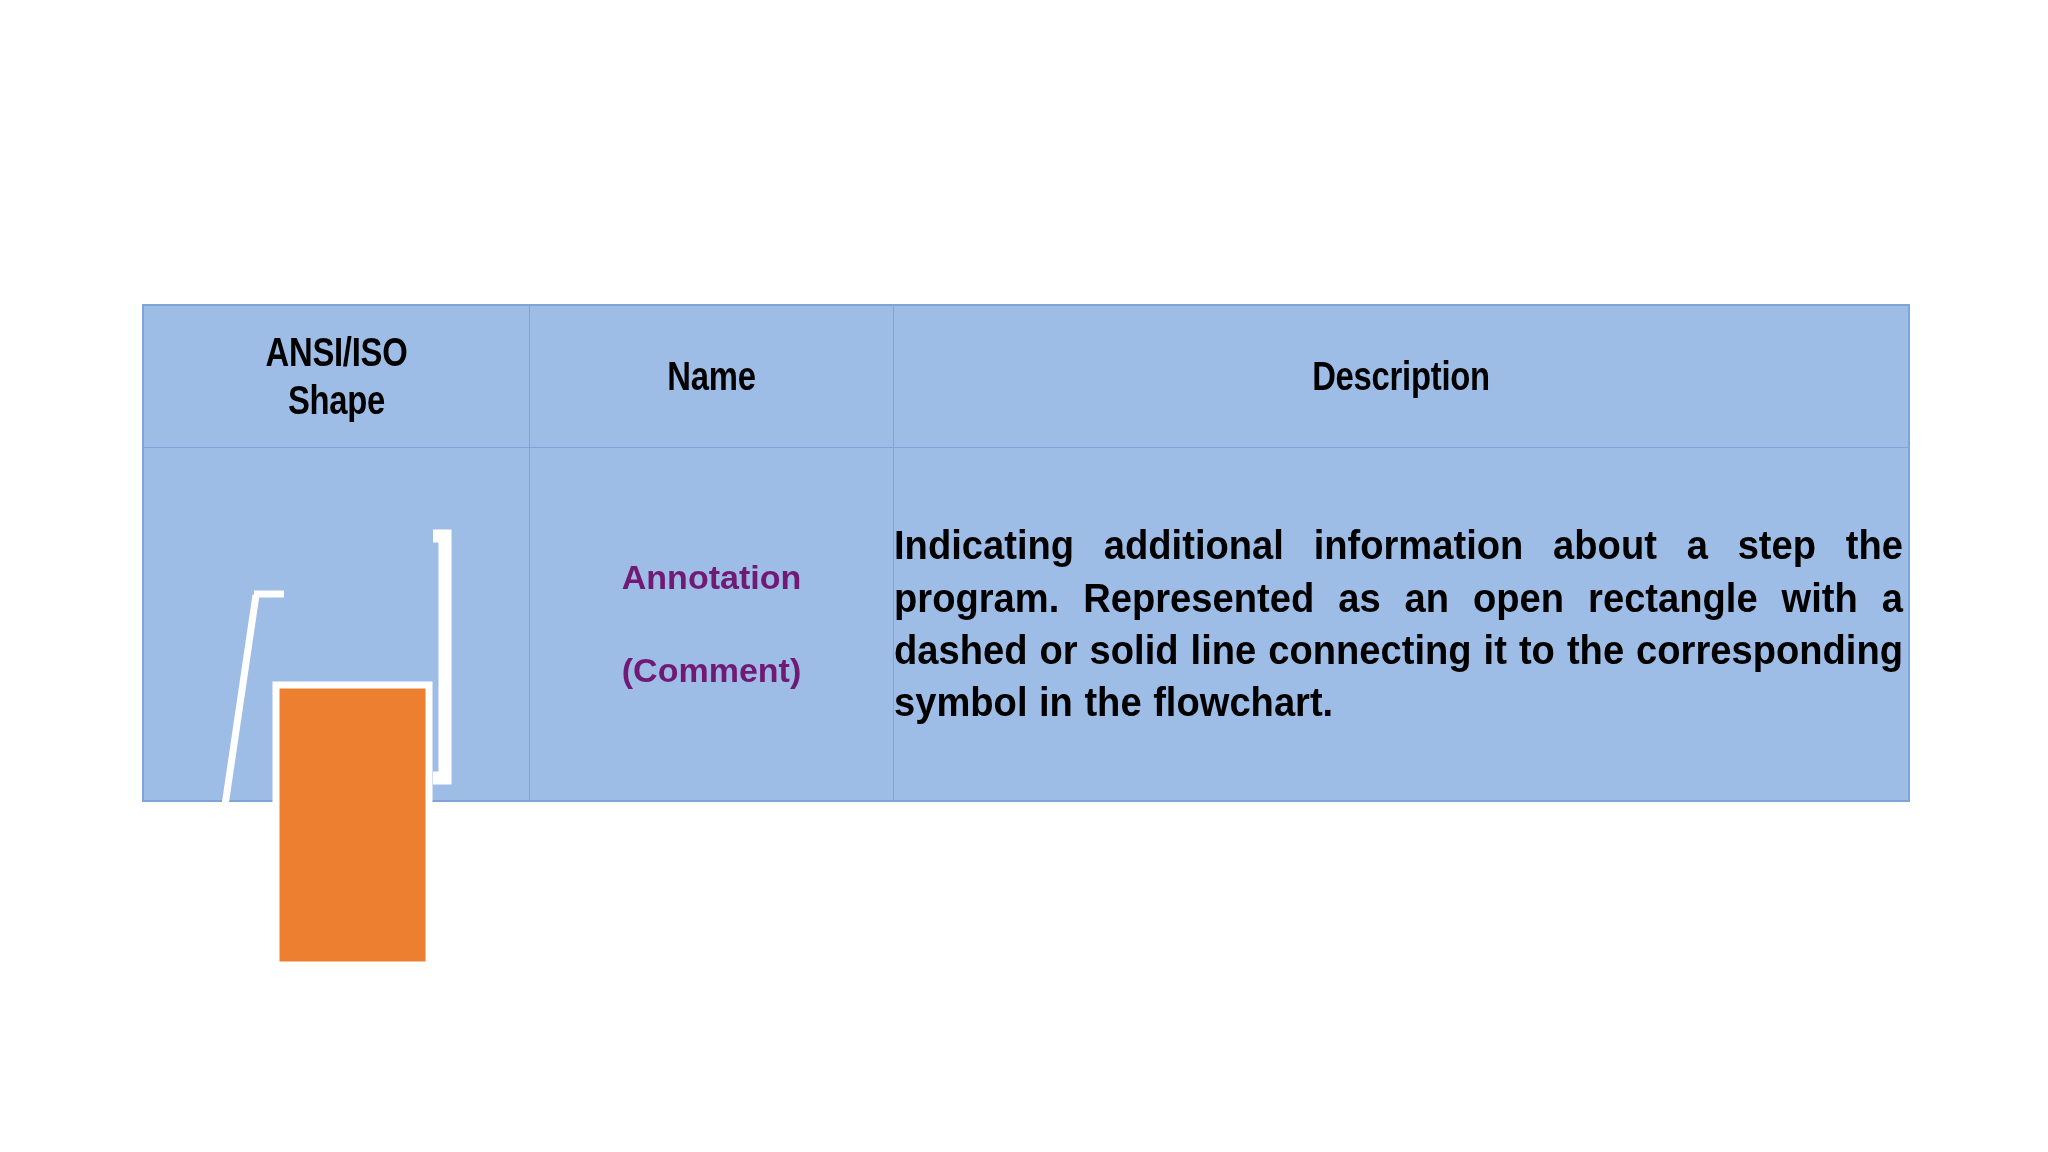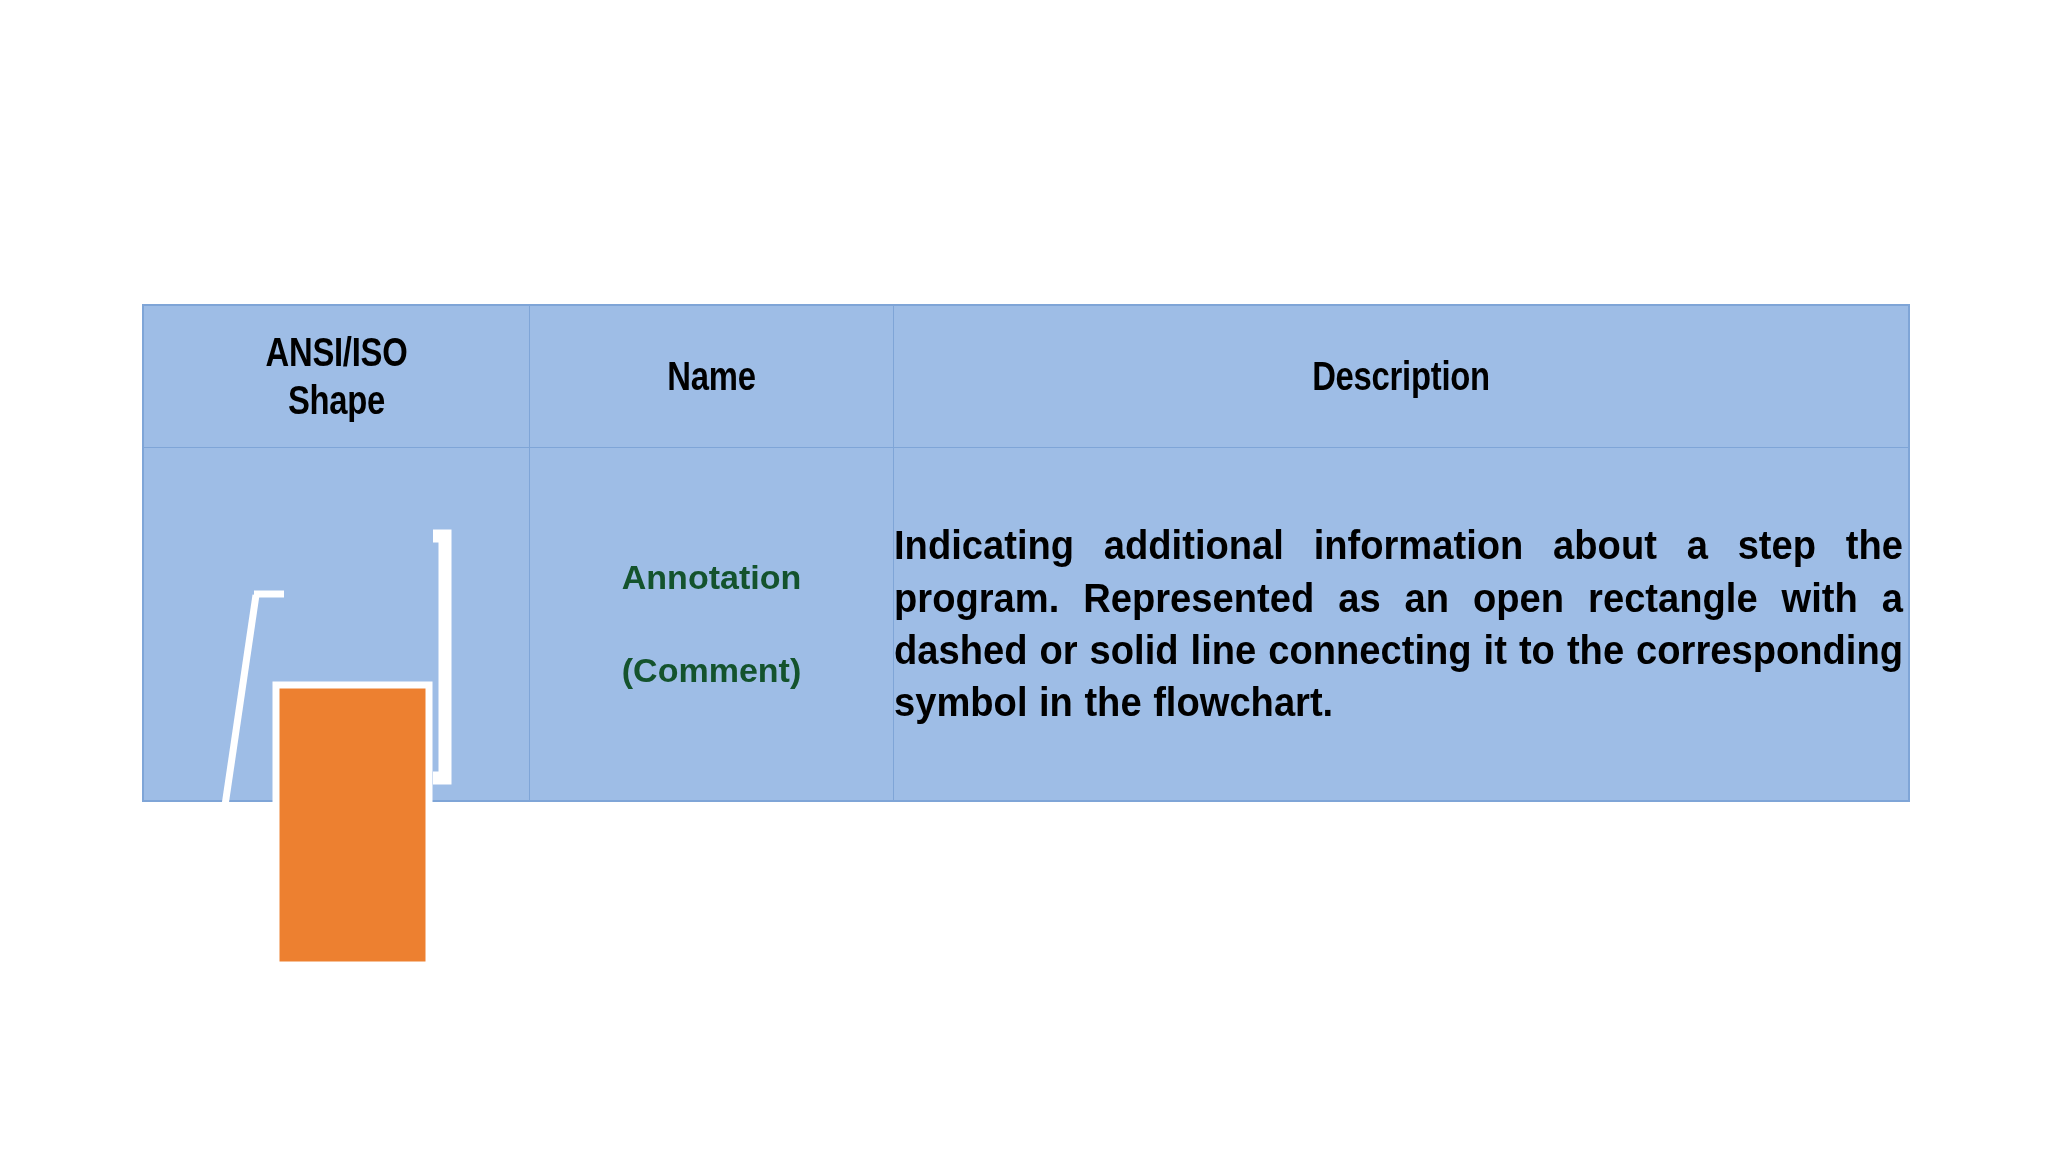--- a/index.html
+++ b/index.html
@@ -90,21 +90,21 @@
   
   .name-cell {
     text-align: center;
     padding: 0 10px;
   }
   .name-line {
     font-family: "Liberation Sans", sans-serif;
     font-weight: bold;
     font-size: 34px;
     line-height: 1.1;
-    color: #14532d;
+    color: #701a75;
     display: block;
   }
   .name-gap { height: 56px; }
 
   
   .desc-cell {
     padding: 12px 18px 12px 16px;
     vertical-align: middle;
   }
   .desc-text {

